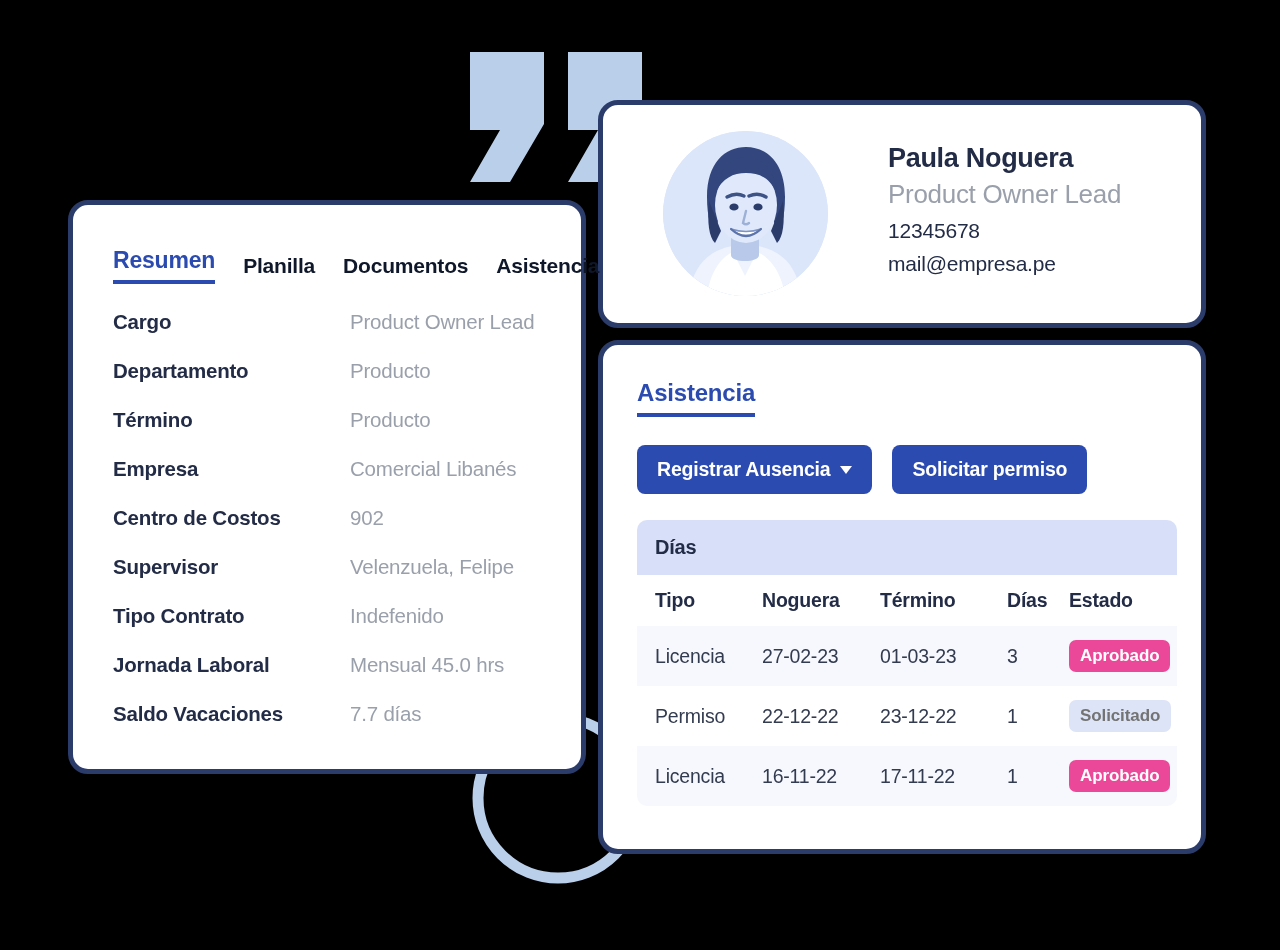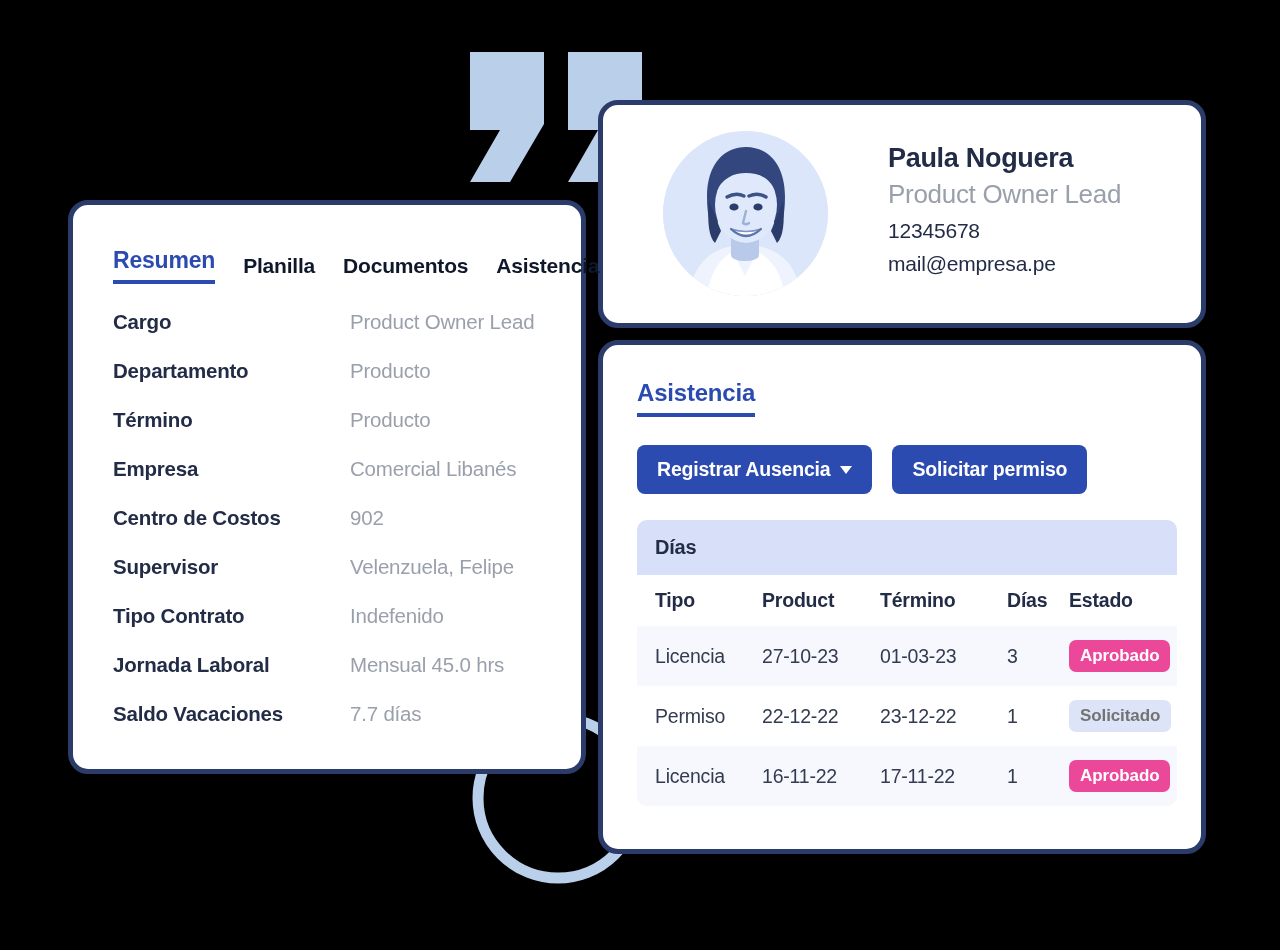--- a/index.html
+++ b/index.html
@@ -394,30 +394,30 @@
           <span>Solicitar permiso</span>
         </button>
       </div>
 
       <div class="table-wrap">
         <div class="table-band">Días</div>
         <table class="days">
           <thead>
             <tr>
               <th class="c-tipo">Tipo</th>
-              <th class="c-inicio">Product</th>
+              <th class="c-inicio">Noguera</th>
               <th class="c-termino">Término</th>
               <th class="c-dias">Días</th>
               <th class="c-estado">Estado</th>
             </tr>
           </thead>
           <tbody>
             <tr>
               <td class="c-tipo">Licencia</td>
-              <td class="c-inicio">27-10-23</td>
+              <td class="c-inicio">27-02-23</td>
               <td class="c-termino">01-03-23</td>
               <td class="c-dias">3</td>
               <td class="c-estado">
                 <span class="badge approved">Aprobado</span>
               </td>
             </tr>
             <tr>
               <td class="c-tipo">Permiso</td>
               <td class="c-inicio">22-12-22</td>
               <td class="c-termino">23-12-22</td>

